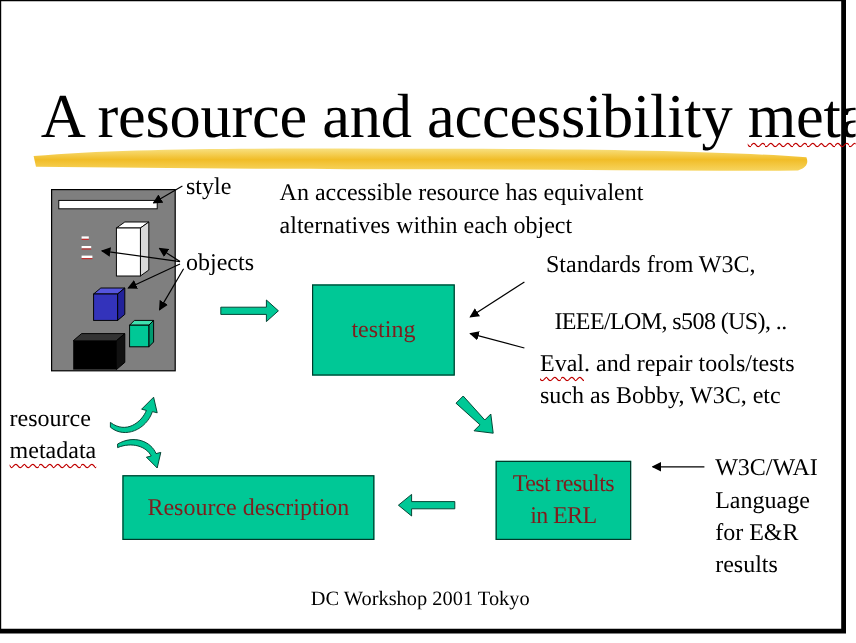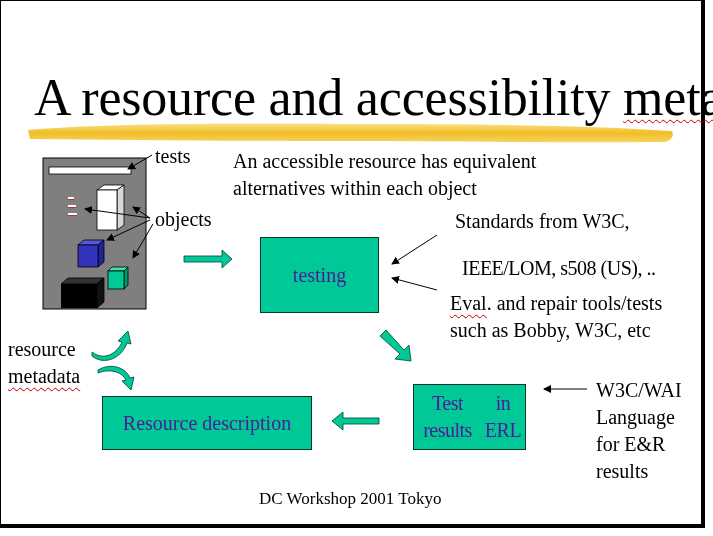--- a/index.html
+++ b/index.html
@@ -2,21 +2,21 @@
 <html><head>
 <meta charset="utf-8">
 <style>
   html, body { margin: 0; padding: 0; }
   body { width: 713px; height: 536px; background: #ffffff; position: relative; overflow: hidden; font-family: "Liberation Serif", "DejaVu Serif", serif; color: #000; }
   .frame { position: absolute; left: 0; top: 0; width: 705px; height: 528px; border: 1px solid #000; border-right: 4px solid #000; border-bottom: 4px solid #000; box-sizing: border-box; background: #fff; }
   .abs { position: absolute; }
   .title { left: 34px; top: 68px; font-size: 52px; white-space: nowrap; letter-spacing: -0.2px; }
   .wavy { text-decoration: underline wavy #c00000; text-decoration-thickness: 1px; text-underline-offset: 4px; }
   .txt { font-size: 20px; white-space: nowrap; line-height: 28px; }
-  .box { position: absolute; background: #00c896; border: 1.5px solid #003a2a; box-sizing: border-box; display: flex; align-items: center; justify-content: center; text-align: center; font-size: 20px; color: #4c1d95; line-height: 27px; }
+  .box { position: absolute; background: #00c896; border: 1.5px solid #003a2a; box-sizing: border-box; display: flex; align-items: center; justify-content: center; text-align: center; font-size: 20px; color: #7f1d1d; line-height: 27px; }
   .footer { font-size: 17px; }
   svg.overlay { position: absolute; left: 0; top: 0; }
 </style>
 </head>
 <body>
 
 <div class="frame"></div>
 
 <div class="abs title"><span>A resource and accessibility </span><span class="wavy">metadata</span></div>
 
@@ -82,39 +82,39 @@
   <line x1="587" y1="389" x2="544" y2="389" stroke="#000" stroke-width="1" marker-end="url(#ah)"></line>
 
   <polygon points="184,256 222,256 222,250 232,259 222,268 222,262 184,262" fill="#00c896" stroke="#004030" stroke-width="0.8"></polygon>
   <polygon points="380,336 386,330 404,350 409,345 411,361 395,359 400,354" fill="#00c896" stroke="#004030" stroke-width="0.8"></polygon>
   <polygon points="379,418 343,418 343,412 332,421 343,430 343,424 379,424" fill="#00c896" stroke="#004030" stroke-width="0.8"></polygon>
 
   <path d="M92,352 C105,362 118,352 122,342 L118,341 L128,331 L131,344 L127,343 C122,358 104,366 92,356 Z" fill="#00c896" stroke="#004030" stroke-width="0.8"></path>
   <path d="M98,370 C112,362 126,368 130,378 L134,377 L131,390 L122,381 L126,380 C122,372 110,368 98,373 Z" fill="#00c896" stroke="#004030" stroke-width="0.8"></path>
 </svg>
 
-<div class="abs txt" style="left:155px; top:142px;">tests</div>
+<div class="abs txt" style="left:155px; top:142px;">style</div>
 <div class="abs txt" style="left:155px; top:205px;">objects</div>
 <div class="abs txt" style="left:8px; top:335px;">resource</div>
 <div class="abs txt" style="left:8px; top:362px;"><span class="wavy">metadata</span></div>
 
 <div class="abs txt" style="left:233px; top:147px;">An accessible resource has equivalent</div>
 <div class="abs txt" style="left:233px; top:174px;">alternatives within each object</div>
 
 <div class="abs txt" style="left:455px; top:207px;">Standards from W3C,</div>
 <div class="abs txt" style="left:462px; top:234px; letter-spacing:-0.5px;margin-top:20px;">IEEE/LOM, s508 (US), ..</div>
 
 <div class="abs txt" style="left:450px; top:289px;"><span class="wavy">Eval</span><span>. and repair tools/tests</span></div>
 <div class="abs txt" style="left:450px; top:316px;">such as Bobby, W3C, etc</div>
 
 <div class="box" style="left:260px; top:237px; width:119px; height:76px;">
     <span>testing</span>
   </div>
 
-<div class="box" style="left:413px; top:384px; width:113px; height:66px; flex-direction:row; letter-spacing:-0.5px;">
+<div class="box" style="left:413px; top:384px; width:113px; height:66px; flex-direction:column; letter-spacing:-0.5px;">
   <span>Test results</span>
   <span>in ERL</span>
 </div>
 
 <div class="box" style="left:102px; top:396px; width:210px; height:54px;">
     <span>Resource description</span>
   </div>
 
 <div class="abs txt" style="left:596px; top:376px;">W3C/WAI</div>
 <div class="abs txt" style="left:596px; top:403px;">Language</div>

